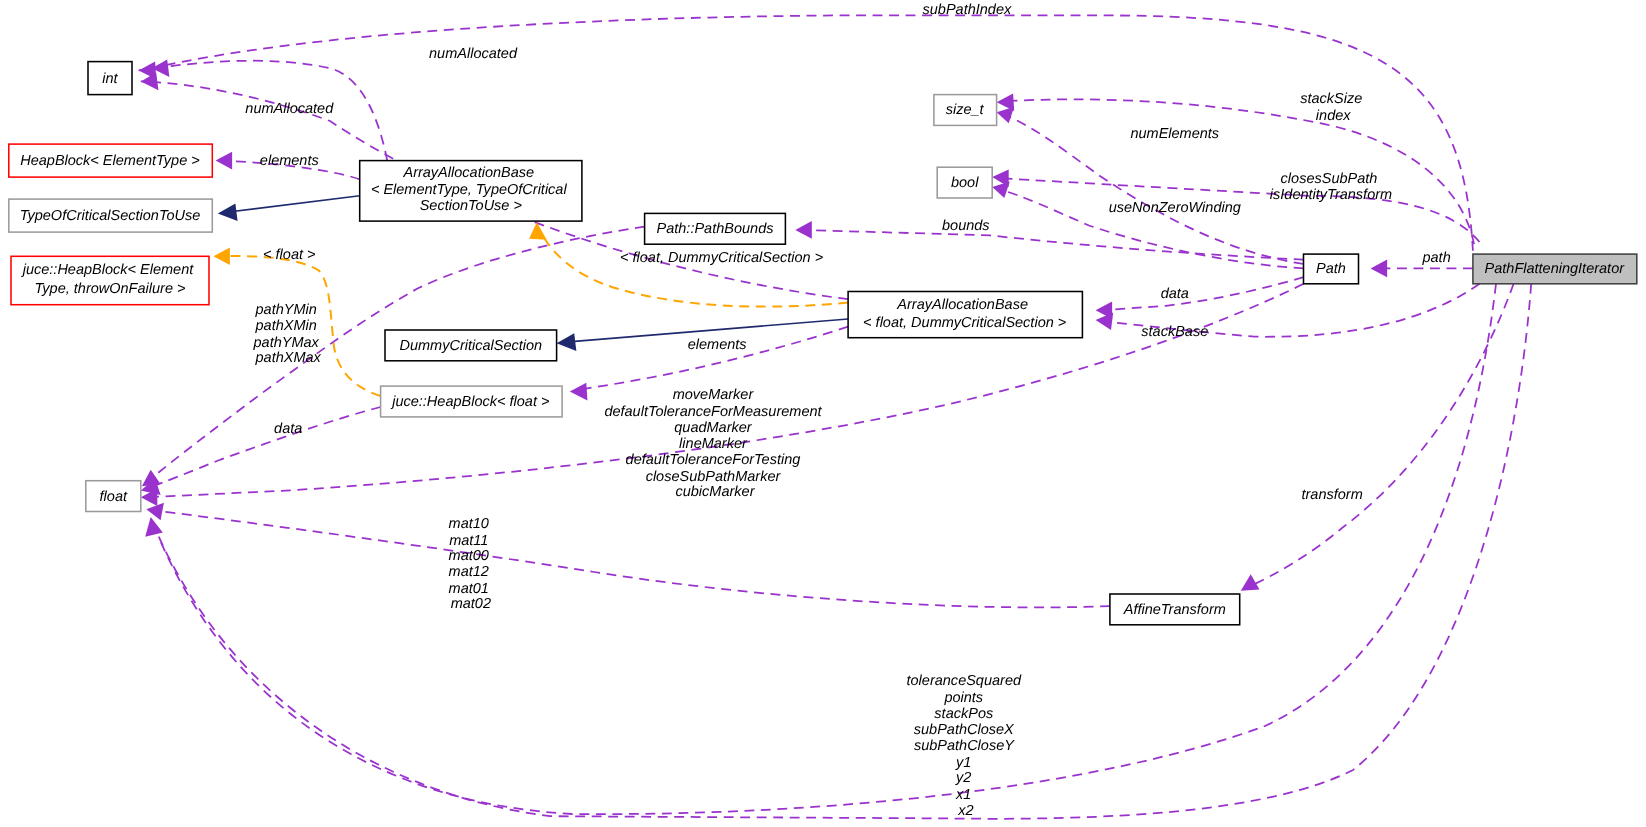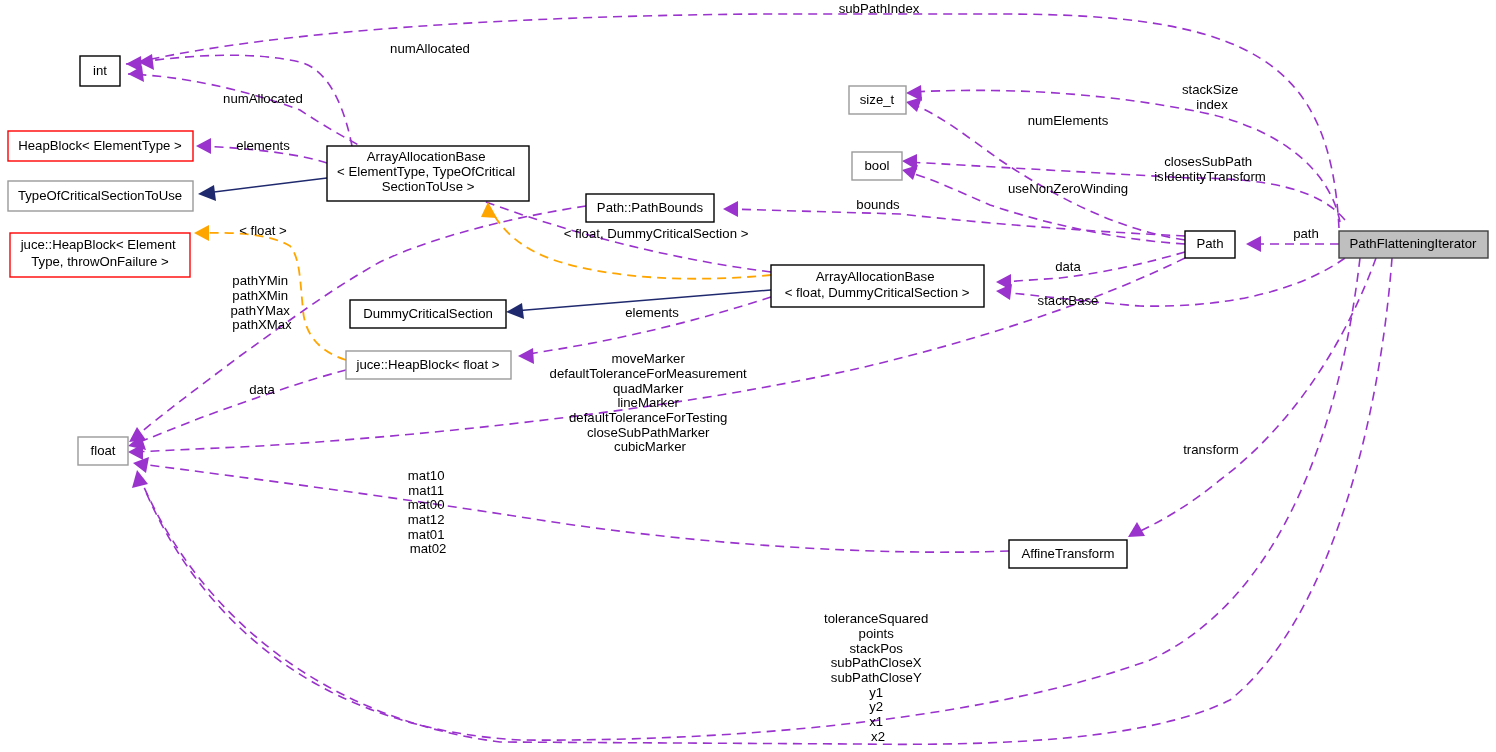--- a/index.html
+++ b/index.html
@@ -11,20 +11,21 @@
   body {
     width: 1496px;
     height: 752px;
     font-family: "Liberation Sans", sans-serif;
     overflow: hidden;
   }
   #diagram-root {
     position: relative;
     width: 1496px;
     height: 748px;
+    font-style: italic;
   }
   svg#graph {
     position: absolute;
     top: 0;
     left: 0;
     width: 1496px;
     height: 752px;
     display: block;
   }
   .node-box {

